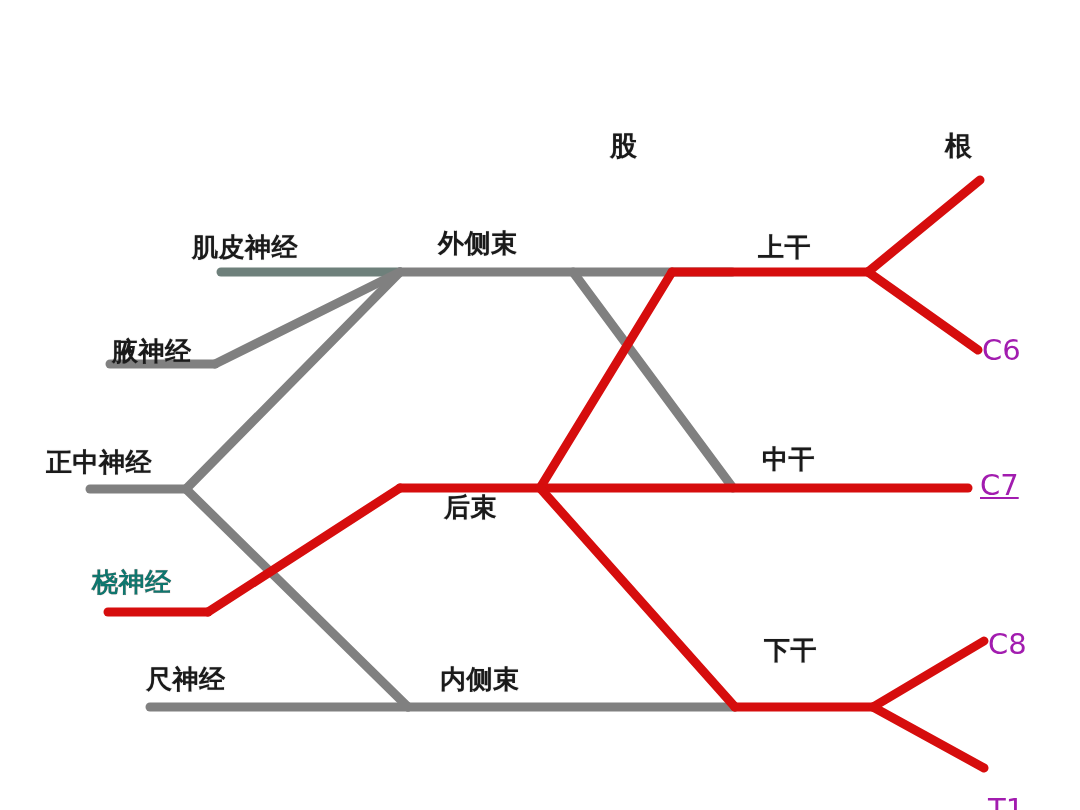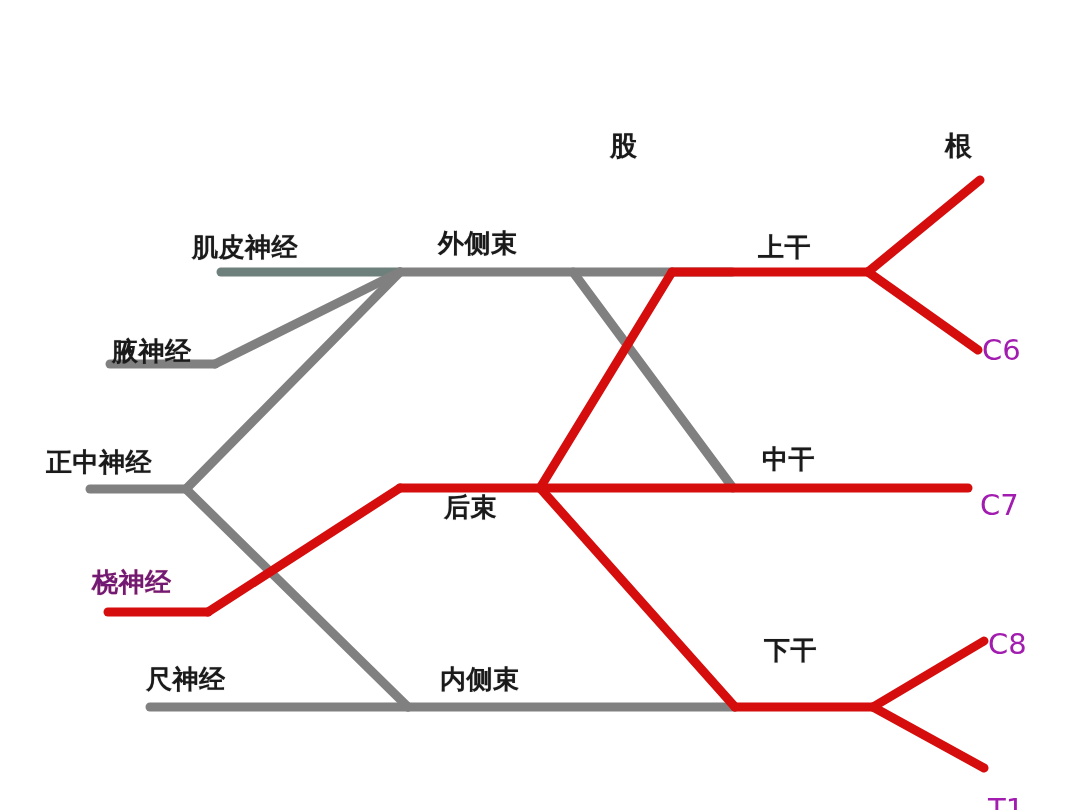--- a/index.html
+++ b/index.html
@@ -41,21 +41,21 @@
     font-size: 29px;
     font-weight: normal;
     color: #a21caf;
     letter-spacing: 0;
     text-shadow: none;
   }
   .lbl.header {
     font-size: 27px;
   }
   .lbl.red-text {
-    color: #701a75;
+    color: #0f766e;
     text-shadow: 0 0 1px rgba(214,20,20,0.4);
   }
 </style>
 </head>
 <body>
 
 <div id="diagram-root">
 
   <svg class="plexus" viewBox="0 0 1080 810">
     <g id="gray-paths">
@@ -96,17 +96,17 @@
 
   <div class="lbl cn" style="left:438px; top:226px;">外侧束</div>
   <div class="lbl cn" style="left:444px; top:446px;margin-top:44px;">后束</div>
   <div class="lbl cn" style="left:408px; top:662px;margin-left:32px;">内侧束</div>
 
   <div class="lbl cn" style="left:758px; top:230px;">上干</div>
   <div class="lbl cn" style="left:762px; top:442px;">中干</div>
   <div class="lbl cn" style="left:764px; top:633px;">下干</div>
 
   <div class="lbl root-tag" style="left:982px; top:333px;">C6</div>
-  <div class="lbl root-tag" style="left:980px; top:488px;">C7</div>
+  <div class="lbl root-tag" style="left:980px; top:468px;text-decoration:underline;">C7</div>
   <div class="lbl root-tag" style="left:988px; top:627px;">C8</div>
   <div class="lbl root-tag" style="left:988px; top:792px;">T1</div>
 
 </div>
 
 </body></html>

